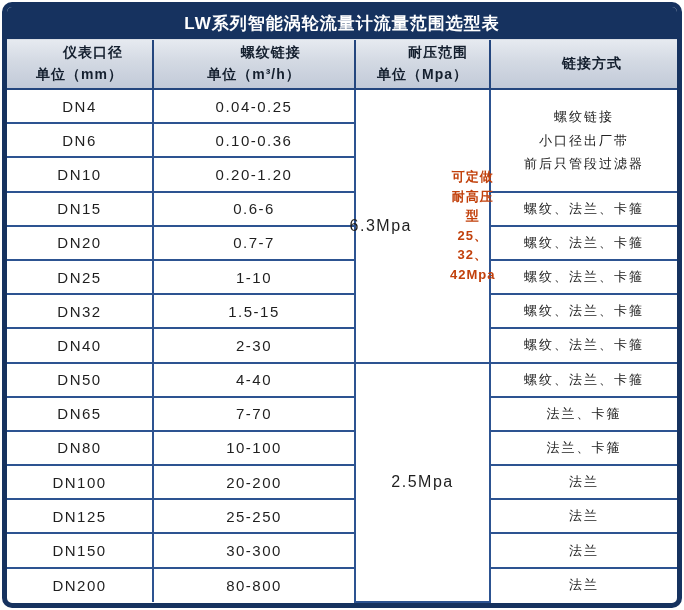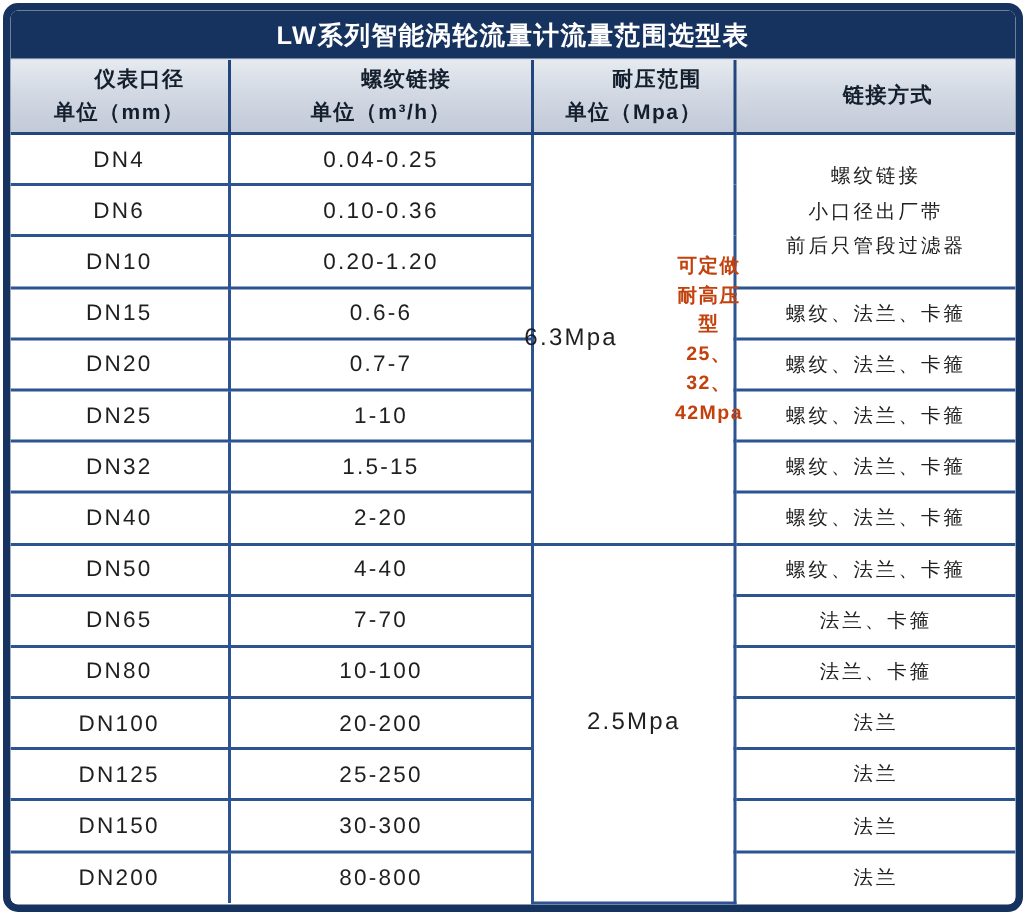--- a/index.html
+++ b/index.html
@@ -94,21 +94,21 @@
     font-size: 13px;
     font-weight: bold;
     letter-spacing: 1px;
     line-height: 1.5;
     color: #c2410c;
     text-align: center;
   }
   
   th:first-child, td:first-child { border-left: none; }
   th:last-child, td:last-child { border-right: none; }
-  tr:last-child td { border-bottom: none; }
+  tr:last-child td { border-bottom: none; border-radius: 17px; }
 </style>
 </head>
 <body>
 
 <div class="frame">
   <div class="title-bar">LW系列智能涡轮流量计流量范围选型表</div>
   <div class="tbl-wrap">
     <table>
       <colgroup>
           <col class="c1">
@@ -185,21 +185,21 @@
           <td>1-10</td>
           <td class="cn">螺纹、法兰、卡箍</td>
         </tr>
         <tr class="body-row">
           <td>DN32</td>
           <td>1.5-15</td>
           <td class="cn">螺纹、法兰、卡箍</td>
         </tr>
         <tr class="body-row">
           <td>DN40</td>
-          <td>2-20</td>
+          <td>2-30</td>
           <td class="cn">螺纹、法兰、卡箍</td>
         </tr>
         <tr class="body-row">
           <td>DN50</td>
           <td>4-40</td>
           <td class="pressure-cell" rowspan="7">
             <div class="pressure-inner">
               <div class="pressure-value">2.5Mpa</div>
             </div>
           </td>

